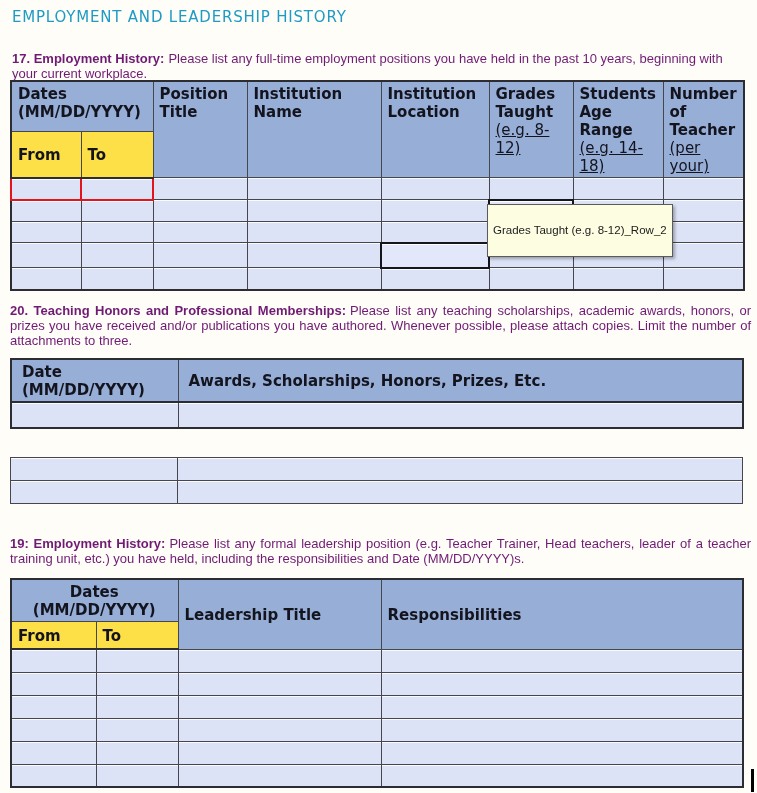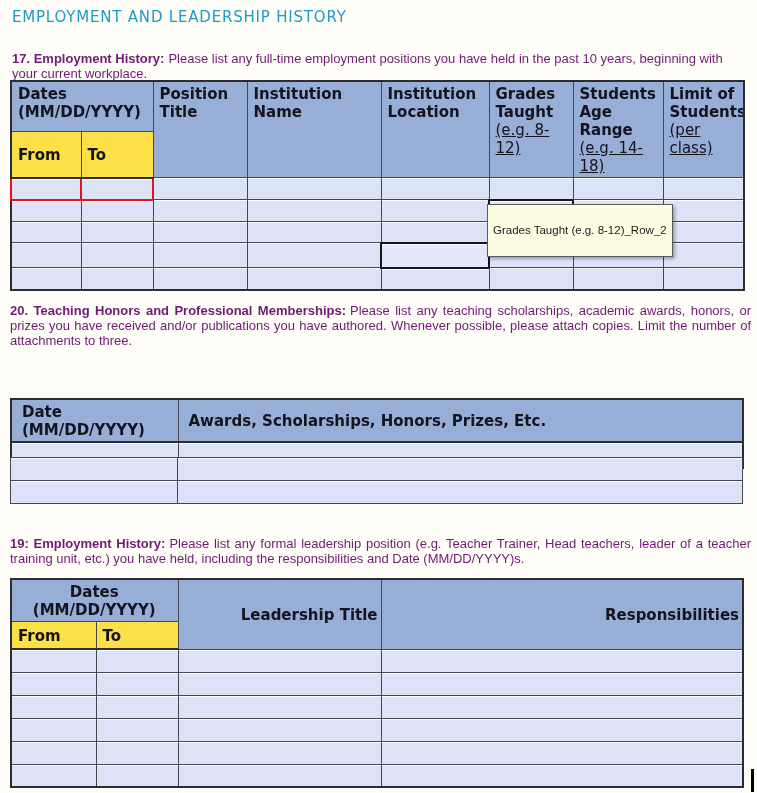--- a/index.html
+++ b/index.html
@@ -25,31 +25,31 @@
     font-family:"DejaVu Sans",sans-serif;
   }
   table.tbl th,table.tbl td{border:1px solid #45464e;overflow:hidden;}
   table.tbl{border:2px solid #2c2d33;}
   table.tbl th{
     background:#97aed6;color:#14141f;font-size:15px;font-weight:bold;
     text-align:left;vertical-align:top;padding:3px 3px 2px 6px;
   }
   table.tbl th .hint{font-weight:normal;text-decoration:underline;}
   table.tbl th.sub{background:#fde047;vertical-align:middle;}
-  table.tbl th.mid{vertical-align:middle;text-align:right;}
+  table.tbl th.mid{vertical-align:middle;}
   table.tbl th.ctr{text-align:center;padding-left:2px;}
   table.tbl td.field{
     background:#dde3f7;
     box-shadow:inset 0 1px 0 rgba(255,255,255,.85);
   }
   table.tbl tr.hdr-bottom th{border-bottom:2px solid #2c2d33;}
   td.alert{border:2px solid #e4141f !important;}
   td.focused{border:2px solid #15151a !important;background:#e2e8fa !important;}
   #t17{left:10px;top:80px;width:733px;}
-  #t18a{left:10px;top:358px;width:732px;margin-top:40px;}
+  #t18a{left:10px;top:358px;width:732px;}
   #t18b{left:10px;top:457px;width:732px;border:1px solid #45464e;}
   #t19{left:10px;top:578px;width:732px;}
   #t18a th{vertical-align:middle;padding-left:10px;}
   
   #tooltip{
     position:absolute;left:487px;top:204px;height:21px;
     background:#fdfde2;border:1px solid #5b5b5b;
     font-size:11.5px;line-height:20px;padding:15px 5px;white-space:nowrap;
     color:#1c1c1c;box-shadow:2px 2px 3px rgba(0,0,0,.3);
   }
@@ -77,21 +77,21 @@
         <col style="width:81px">
     </colgroup>
     <tbody>
         <tr>
       <th colspan="2" style="height:35px">Dates (MM/DD/YYYY)</th>
       <th rowspan="2">Position Title</th>
       <th rowspan="2">Institution Name</th>
       <th rowspan="2">Institution Location</th>
       <th rowspan="2"><span>Grades Taught</span> <span class="hint">(e.g. 8-12)</span></th>
       <th rowspan="2"><span>Students Age Range</span> <span class="hint">(e.g. 14-18)</span></th>
-      <th rowspan="2"><span>Limit of Students</span> <span class="hint">(per class)</span></th>
+      <th rowspan="2"><span>Number of Teacher</span> <span class="hint">(per your)</span></th>
     </tr>
     <tr class="hdr-bottom">
       <th class="sub" style="height:32px">From</th>
       <th class="sub">To</th>
     </tr>
     <tr style="height:22px">
       <td class="field alert"></td>
       <td class="field alert"></td>
       <td class="field"></td>
       <td class="field"></td>

